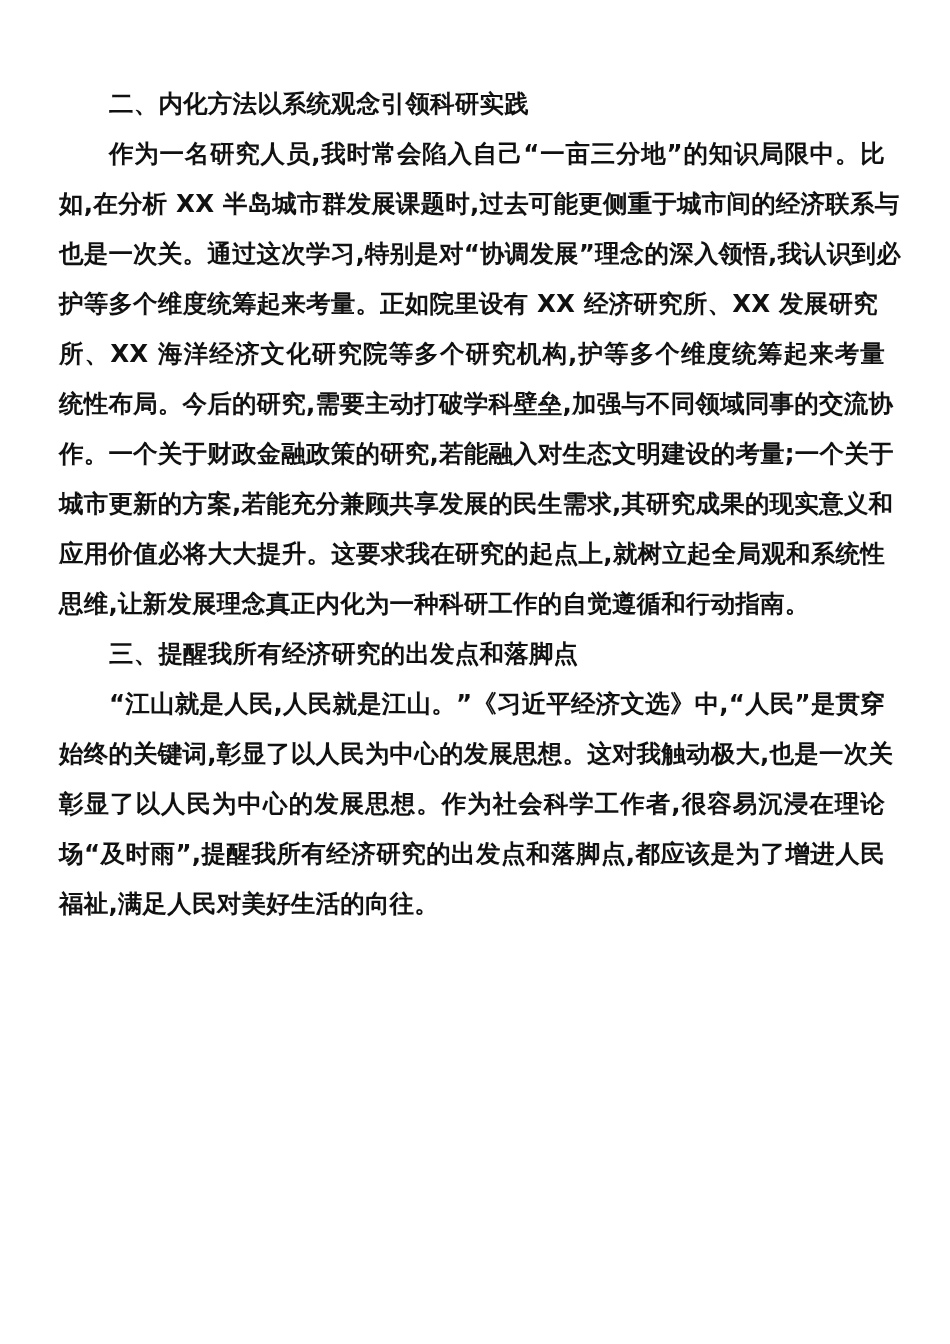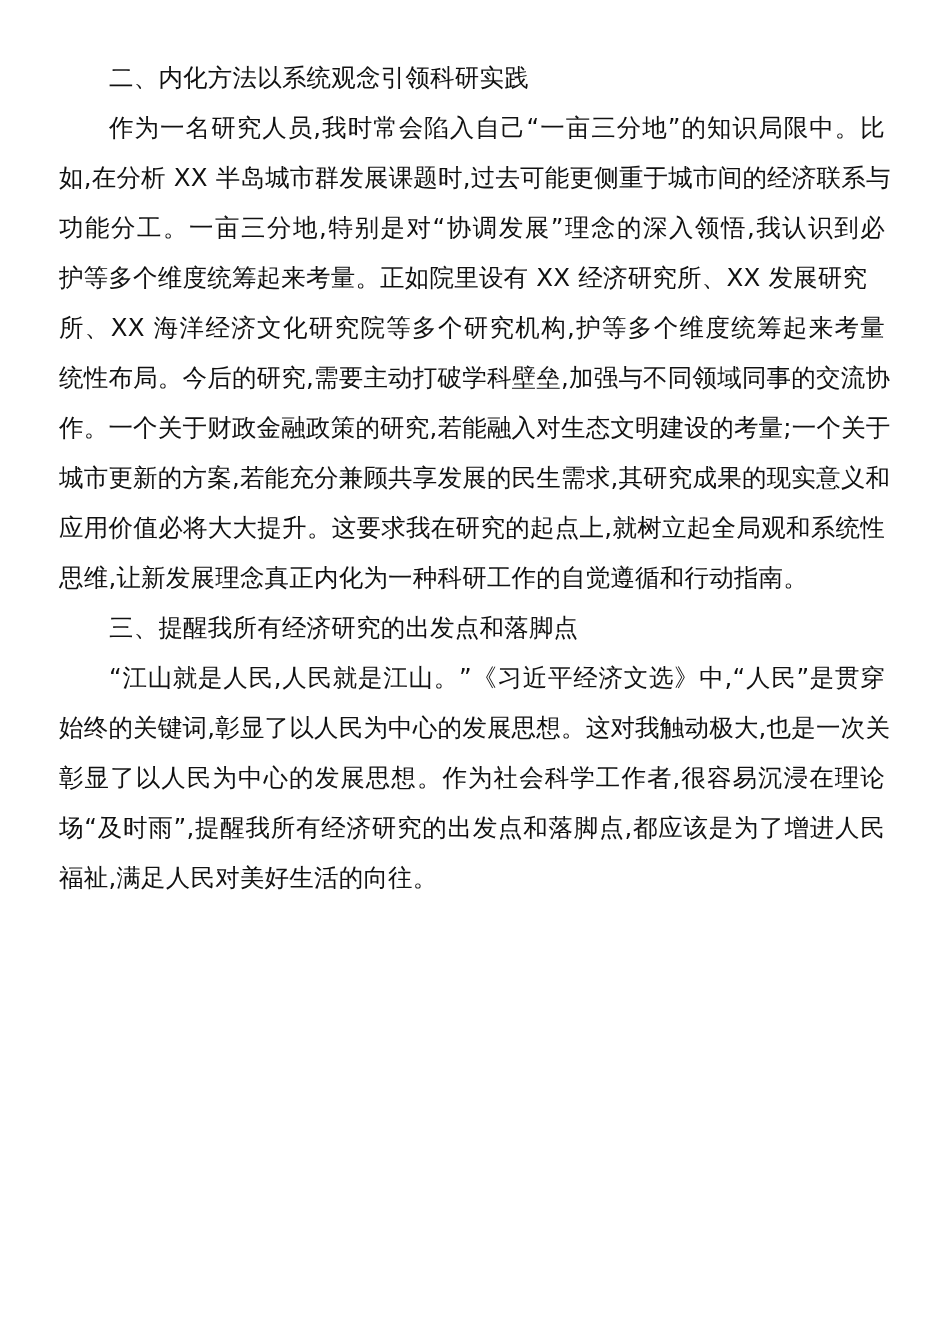--- a/index.html
+++ b/index.html
@@ -11,22 +11,23 @@
       width: 950px;
       height: 1344px;
       position: relative;
       overflow: hidden;
       font-family: "DejaVu Sans", "Liberation Sans", sans-serif;
       color: #111111;
     }
     .page {
       position: absolute;
       left: 59px;
-      top: 53px;
+      top: 79px;
       width: 826px;
+      font-weight: bold;
     }
     .line {
       height: 50px;
       line-height: 50px;
       font-size: 24.5px;
       white-space: nowrap;
       letter-spacing: 0.2px;
     }
     .indent {
       padding-left: 50px;
@@ -44,21 +45,21 @@
 <body>
 
 <div class="page">
 
   <div class="line indent last-line">二、内化方法以系统观念引领科研实践</div>
 
 
   <div>
     <div class="line indent para-line">作为一名研究人员,我时常会陷入自己“一亩三分地”的知识局限中。比</div>
     <div class="line para-line">如,在分析 XX 半岛城市群发展课题时,过去可能更侧重于城市间的经济联系与</div>
-    <div class="line para-line">功能分工。一亩三分地,特别是对“协调发展”理念的深入领悟,我认识到必</div>
+    <div class="line para-line">也是一次关。通过这次学习,特别是对“协调发展”理念的深入领悟,我认识到必</div>
     <div class="line last-line">护等多个维度统筹起来考量。正如院里设有 XX 经济研究所、XX 发展研究</div>
     <div class="line para-line">所、XX 海洋经济文化研究院等多个研究机构,护等多个维度统筹起来考量</div>
     <div class="line para-line">统性布局。今后的研究,需要主动打破学科壁垒,加强与不同领域同事的交流协</div>
     <div class="line para-line">作。一个关于财政金融政策的研究,若能融入对生态文明建设的考量;一个关于</div>
     <div class="line para-line">城市更新的方案,若能充分兼顾共享发展的民生需求,其研究成果的现实意义和</div>
     <div class="line para-line">应用价值必将大大提升。这要求我在研究的起点上,就树立起全局观和系统性</div>
     <div class="line last-line">思维,让新发展理念真正内化为一种科研工作的自觉遵循和行动指南。</div>
   </div>
 
   <div class="line indent last-line">三、提醒我所有经济研究的出发点和落脚点</div>

